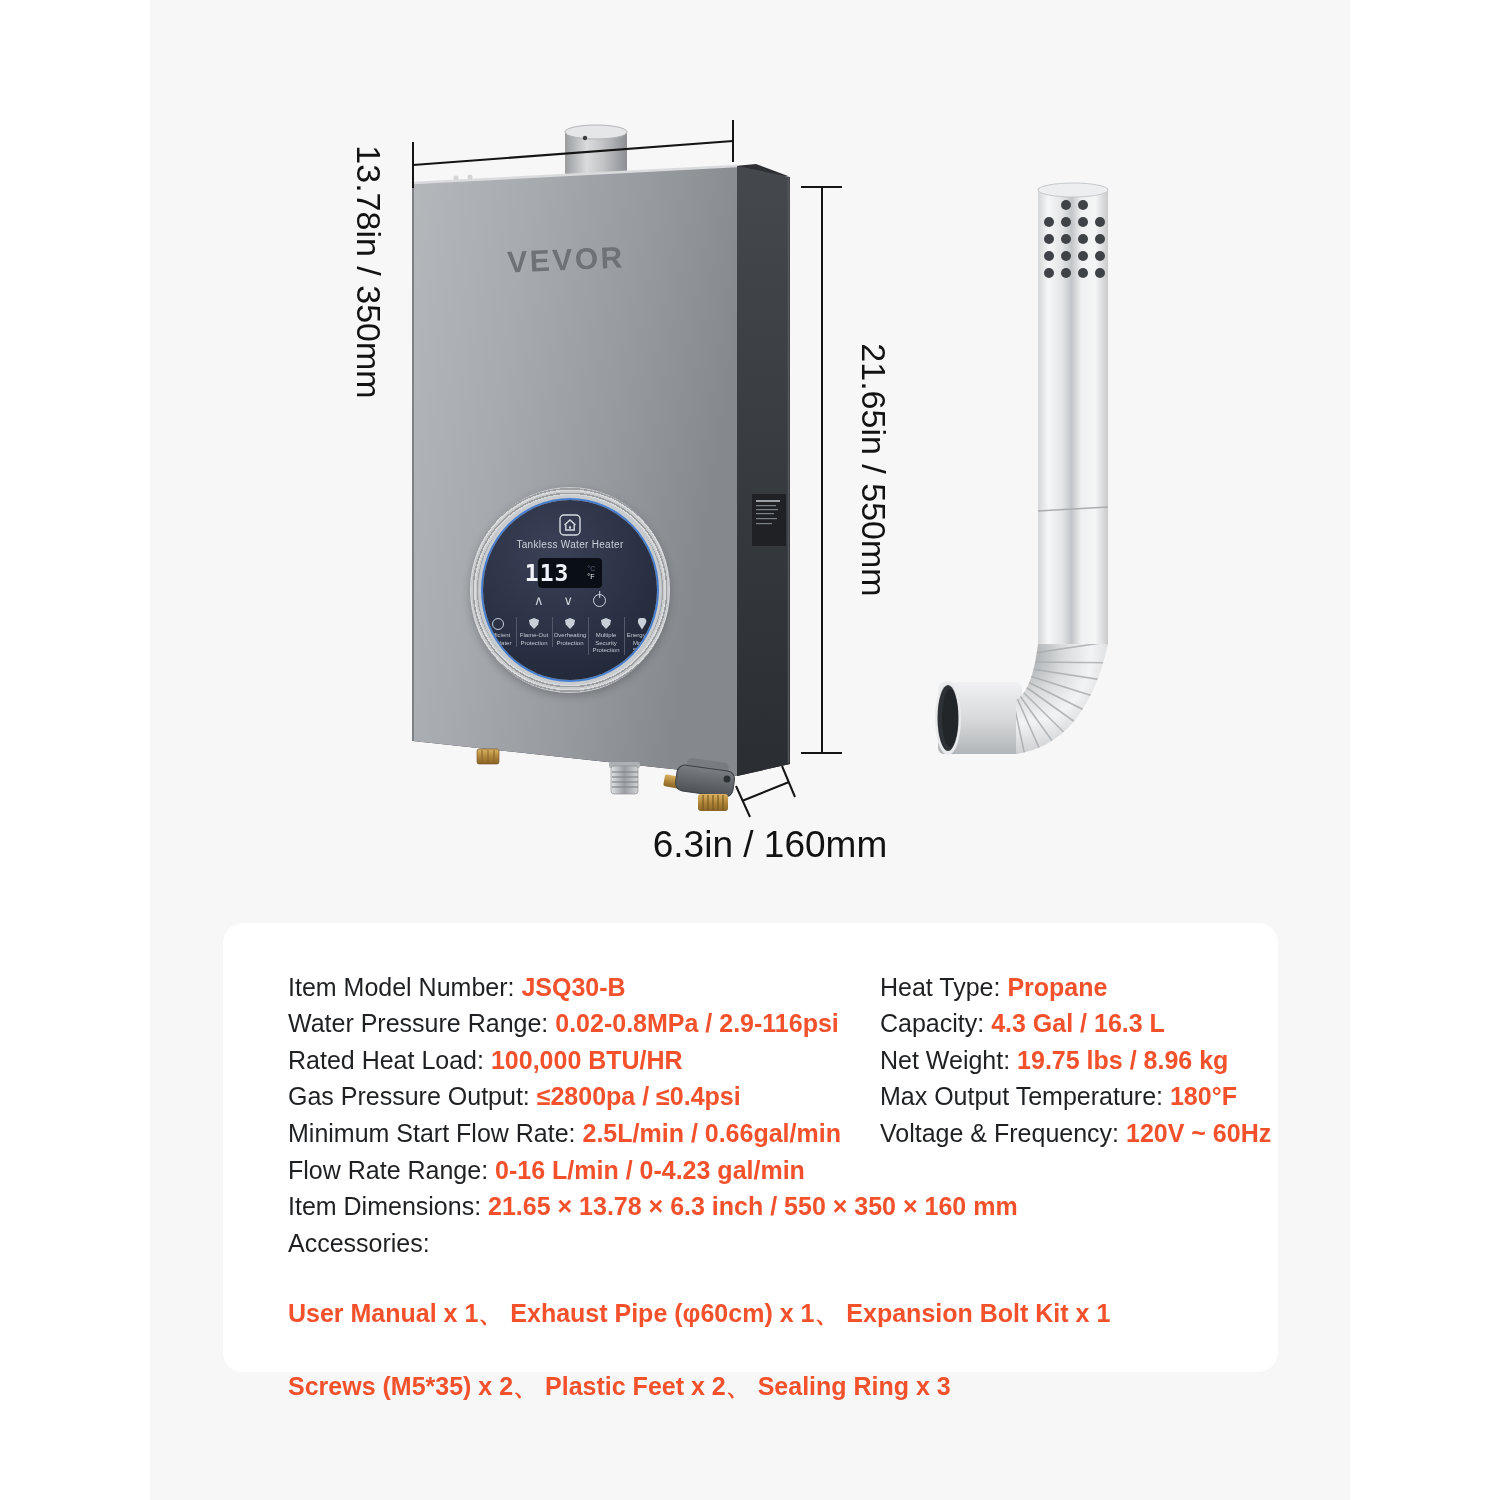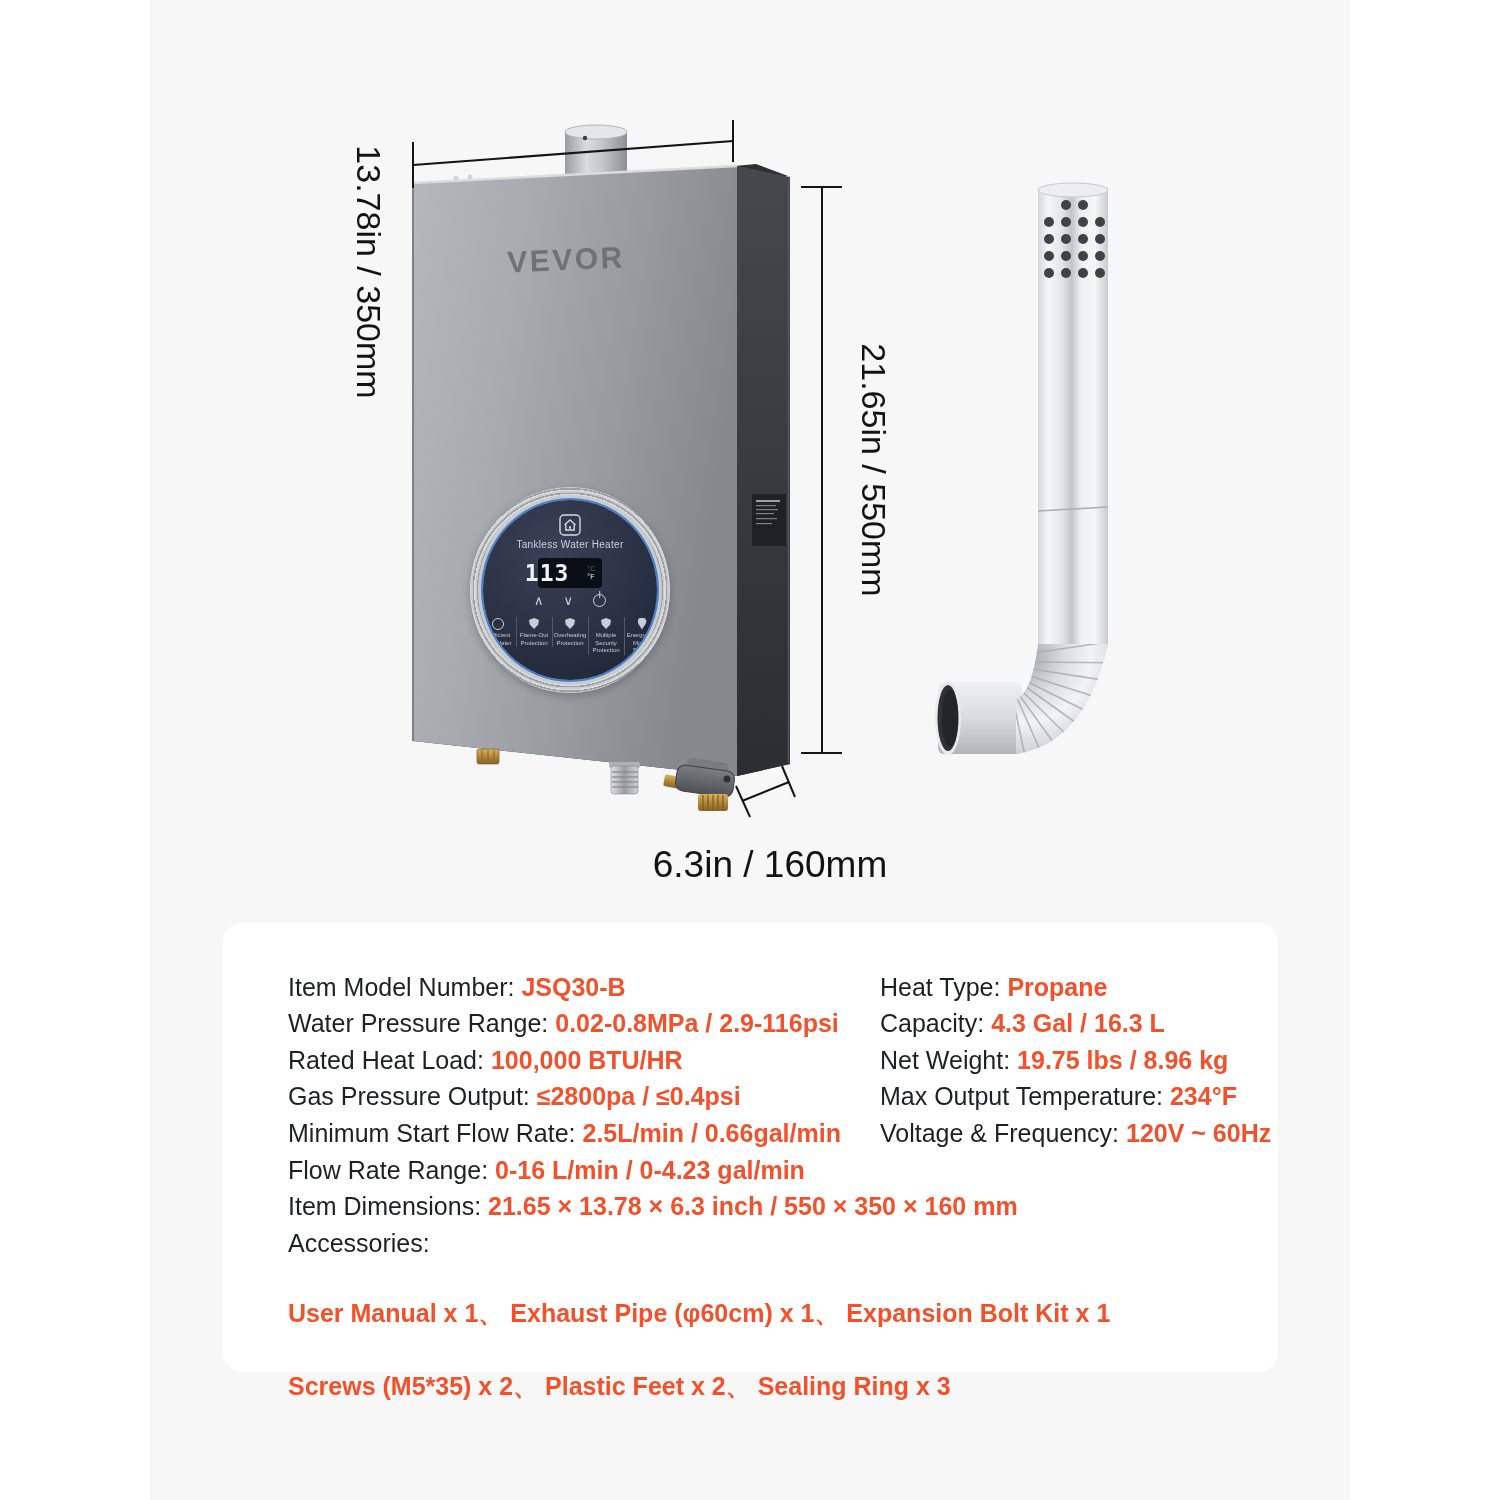--- a/index.html
+++ b/index.html
@@ -40,21 +40,21 @@
   .f-icon{height:13px;display:flex;align-items:center;}
   .i-circle{width:10px;height:10px;border:1px solid #c9cfd8;border-radius:50%;}
   .i-shield{width:10px;height:11px;background:#c9cfd8;clip-path:polygon(50% 0,100% 18%,92% 60%,50% 100%,8% 60%,0 18%);}
   .i-pin{width:9px;height:12px;background:#c9cfd8;clip-path:polygon(50% 100%,10% 52%,0 30%,14% 8%,50% 0,86% 8%,100% 30%,90% 52%);}
   .f-label{margin-top:2px;font-size:6px;line-height:1.25;color:#c3c9d2;text-align:center;}
 
   
   .dim-label{position:absolute;color:#121212;text-align:center;white-space:nowrap;font-size:34px;}
   .dim-w{left:226px;top:250px;width:280px;height:44px;transform:rotate(90deg);}
   .dim-h{left:731px;top:448px;width:280px;height:44px;transform:rotate(90deg);}
-  .dim-d{left:600px;top:824px;width:340px;font-size:37px;margin-top:20px;}
+  .dim-d{left:600px;top:824px;width:340px;font-size:37px;}
 
   
   .spec-card{position:absolute;left:223px;top:923px;width:1055px;height:449px;background:#ffffff;border-radius:20px;}
   .spec-col-left{position:absolute;left:65px;top:42px;}
   .spec-col-right{position:absolute;left:657px;top:42px;}
   .spec-row{height:36.6px;display:flex;align-items:flex-end;font-size:25px;color:#1f2022;white-space:pre;}
   .spec-value{font-weight:bold;color:#f2512b;}
   .spec-acc{color:#f2512b;font-weight:bold;margin-top:36px;}
 </style>
 </head>
@@ -319,17 +319,17 @@
       <div class="spec-row"><span class="spec-label">Flow Rate Range: </span><span class="spec-value">0-16 L/min / 0-4.23 gal/min</span></div>
       <div class="spec-row"><span class="spec-label">Item Dimensions: </span><span class="spec-value">21.65 × 13.78 × 6.3 inch / 550 × 350 × 160 mm</span></div>
       <div class="spec-row"><span class="spec-label">Accessories:</span></div>
       <div class="spec-row spec-acc">User Manual x 1、 Exhaust Pipe (φ60cm) x 1、 Expansion Bolt Kit x 1</div>
       <div class="spec-row spec-acc">Screws (M5*35) x 2、 Plastic Feet x 2、 Sealing Ring x 3</div>
     </div>
     <div class="spec-col-right">
       <div class="spec-row"><span class="spec-label">Heat Type: </span><span class="spec-value">Propane</span></div>
       <div class="spec-row"><span class="spec-label">Capacity: </span><span class="spec-value">4.3 Gal / 16.3 L</span></div>
       <div class="spec-row"><span class="spec-label">Net Weight: </span><span class="spec-value">19.75 lbs / 8.96 kg</span></div>
-      <div class="spec-row"><span class="spec-label">Max Output Temperature: </span><span class="spec-value">234°F</span></div>
+      <div class="spec-row"><span class="spec-label">Max Output Temperature: </span><span class="spec-value">180°F</span></div>
       <div class="spec-row"><span class="spec-label">Voltage &amp; Frequency: </span><span class="spec-value">120V ~ 60Hz</span></div>
     </div>
   </div>
 </div>
 
 </body></html>

